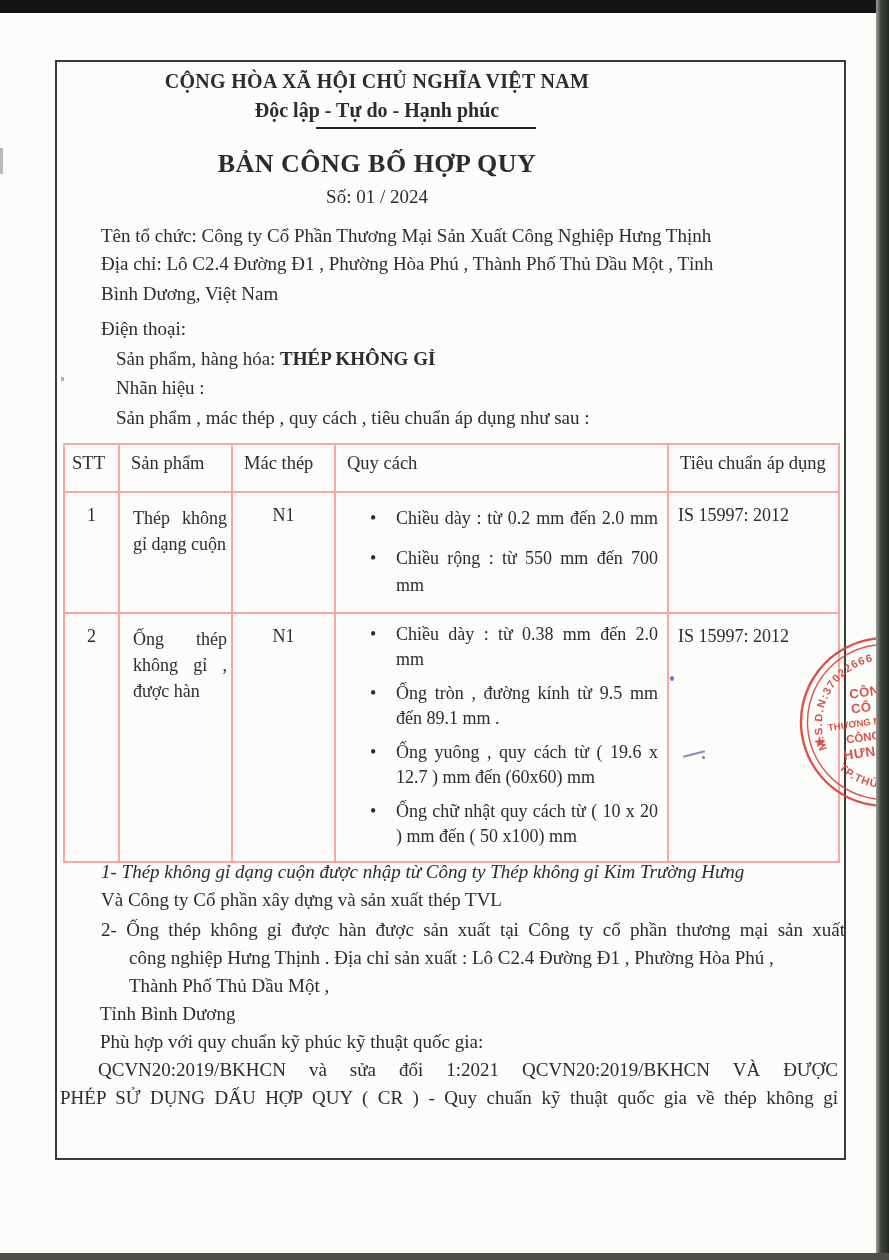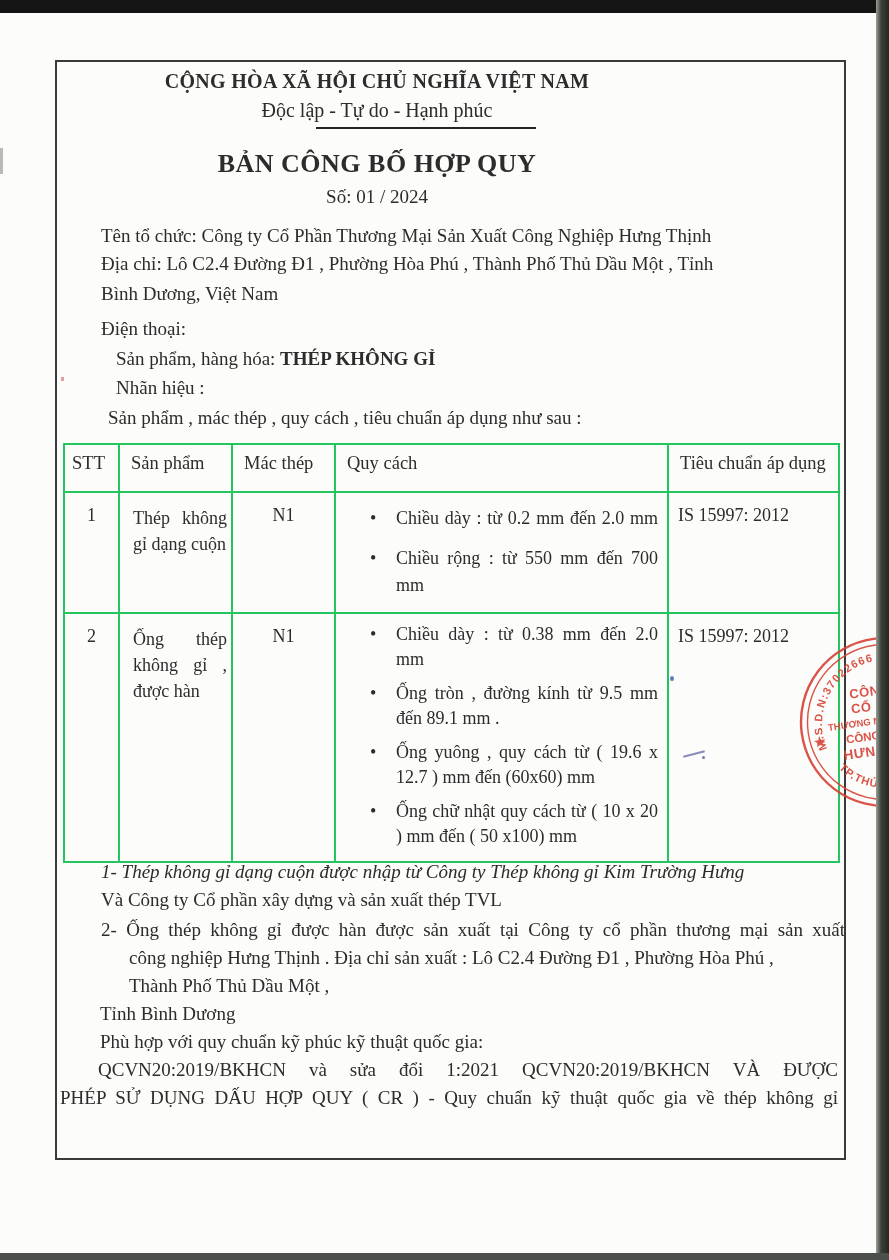--- a/index.html
+++ b/index.html
@@ -8,31 +8,31 @@
   .abs{position:absolute;}
   
   .band-top{left:0;top:0;width:889px;height:13px;background:#141414;z-index:6;}
   .band-right{left:876px;top:0;width:13px;height:1260px;z-index:6;
               background:linear-gradient(to right,#9aa096,#3a3f39 40%,#23271f);}
   .band-bottom{left:0;top:1253px;width:889px;height:7px;background:#4c4f4a;z-index:6;}
   .frame{left:55px;top:60px;width:791px;height:1100px;border:2px solid #3a3a3a;box-sizing:border-box;z-index:1;}
   
   .cline{left:55px;width:644px;text-align:center;}
   .national{top:70px;font-size:20px;font-weight:bold;letter-spacing:.3px;}
-  .motto{top:99px;font-size:20px;font-weight:normal;}
+  .motto{top:99px;font-size:20px;font-weight:bold;}
   .motto-underline{left:316px;top:127px;width:220px;height:2px;background:#242424;}
   .doc-title{top:149px;font-size:26px;font-weight:bold;letter-spacing:.5px;}
   .doc-number{top:186px;font-size:19px;}
   
   .bline{font-size:19px;line-height:28px;white-space:nowrap;}
   .product-bold{font-weight:bold;}
   
   .spec-table{position:absolute;left:63px;top:443px;width:775px;border-collapse:collapse;
               table-layout:fixed;font-size:18px;z-index:2;}
-  .spec-table td,.spec-table th{border:2px solid #22c55e;vertical-align:top;font-weight:normal;
+  .spec-table td,.spec-table th{border:2px solid #fca5a5;vertical-align:top;font-weight:normal;
               padding:0;overflow:hidden;}
   .spec-table th{height:38px;text-align:left;padding:8px 6px 0 11px;font-size:18.5px;}
   .spec-table th.h-stt{text-align:center;padding-left:0;}
   .c-stt{text-align:center;padding-top:12px !important;}
   .c-prod{padding:12px 6px 0 13px !important;}
   .c-grade{text-align:center;padding-top:12px !important;}
   .c-spec{padding-top:12px !important;}
   .c-std{padding:12px 4px 0 9px !important;}
   .row1 td{height:98px;}
   .row2 td{height:235px;}
@@ -68,21 +68,21 @@
 
   <div class="abs bline" style="left:101px;top:222px;">Tên tổ chức: Công ty Cổ Phần Thương Mại Sản Xuất Công Nghiệp Hưng Thịnh</div>
   <div class="abs bline" style="left:101px;top:250px;">Địa chỉ: Lô C2.4 Đường Đ1 , Phường Hòa Phú , Thành Phố Thủ Dầu Một , Tỉnh</div>
   <div class="abs bline" style="left:101px;top:280px;">Bình Dương, Việt Nam</div>
   <div class="abs bline" style="left:101px;top:315px;">Điện thoại:</div>
   <div class="abs bline" style="left:116px;top:345px;">
     <span>Sản phẩm, hàng hóa:</span>
     <span class="product-bold">THÉP KHÔNG GỈ</span>
   </div>
   <div class="abs bline" style="left:116px;top:374px;">Nhãn hiệu :</div>
-  <div class="abs bline" style="left:108px;top:404px;">Sản phẩm , mác thép , quy cách , tiêu chuẩn áp dụng như sau :</div>
+  <div class="abs bline" style="left:116px;top:404px;">Sản phẩm , mác thép , quy cách , tiêu chuẩn áp dụng như sau :</div>
 
   <table class="spec-table">
     <colgroup>
       <col style="width:55px">
         <col style="width:113px">
         <col style="width:103px">
       <col style="width:333px">
         <col style="width:171px">
     </colgroup>
     <tbody>

